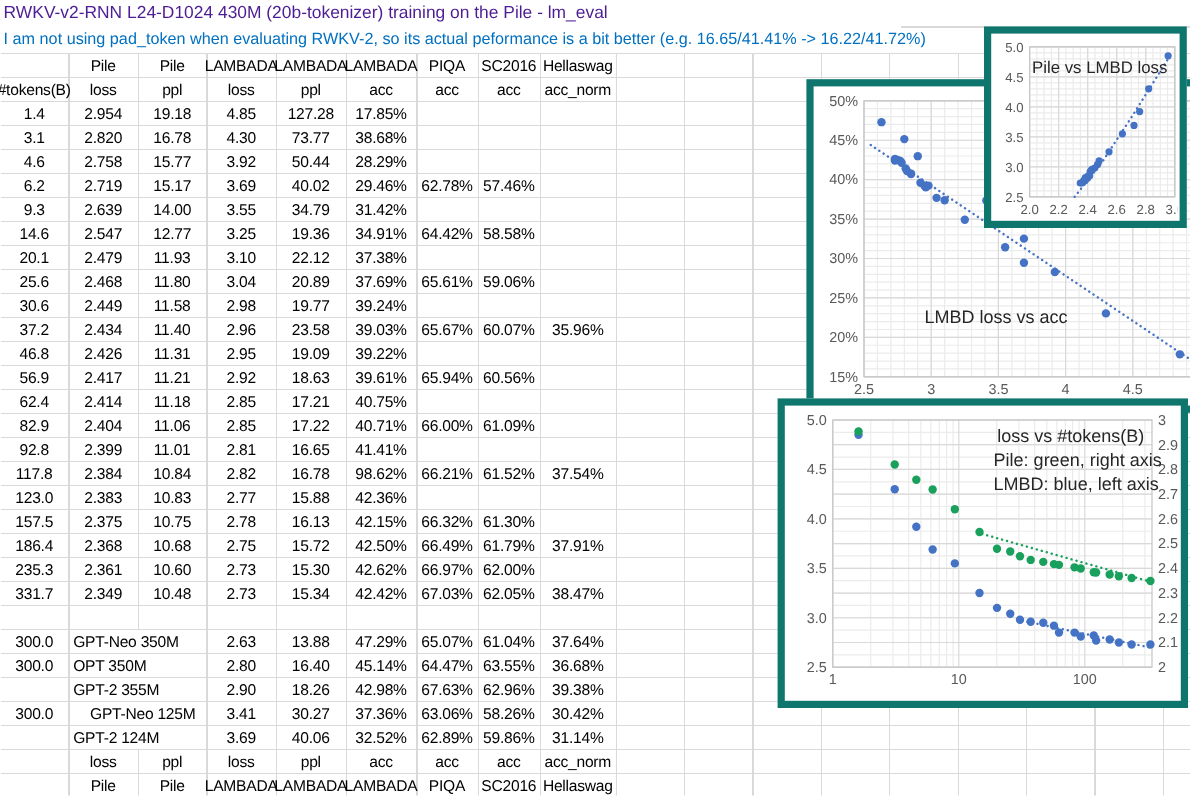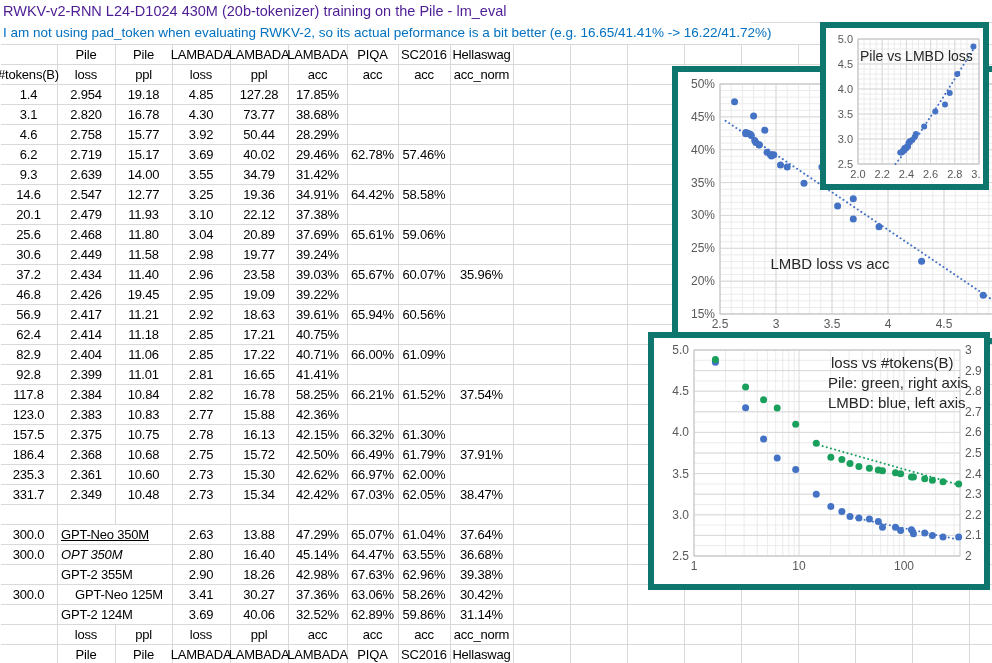--- a/index.html
+++ b/index.html
@@ -185,21 +185,21 @@
     <div class="cell">2.434</div>
     <div class="cell">11.40</div>
     <div class="cell">2.96</div>
     <div class="cell">23.58</div>
     <div class="cell">39.03%</div>
     <div class="cell">65.67%</div>
     <div class="cell">60.07%</div>
     <div class="cell">35.96%</div>
     <div class="cell">46.8</div>
     <div class="cell">2.426</div>
-    <div class="cell">19.45</div>
+    <div class="cell">11.31</div>
     <div class="cell">2.95</div>
     <div class="cell">19.09</div>
     <div class="cell">39.22%</div>
     <div class="cell"></div>
     <div class="cell"></div>
     <div class="cell"></div>
     <div class="cell">56.9</div>
     <div class="cell">2.417</div>
     <div class="cell">11.21</div>
     <div class="cell">2.92</div>
@@ -233,21 +233,21 @@
     <div class="cell">16.65</div>
     <div class="cell">41.41%</div>
     <div class="cell"></div>
     <div class="cell"></div>
     <div class="cell"></div>
     <div class="cell">117.8</div>
     <div class="cell">2.384</div>
     <div class="cell">10.84</div>
     <div class="cell">2.82</div>
     <div class="cell">16.78</div>
-    <div class="cell">58.25%</div>
+    <div class="cell">98.62%</div>
     <div class="cell">66.21%</div>
     <div class="cell">61.52%</div>
     <div class="cell">37.54%</div>
     <div class="cell">123.0</div>
     <div class="cell">2.383</div>
     <div class="cell">10.83</div>
     <div class="cell">2.77</div>
     <div class="cell">15.88</div>
     <div class="cell">42.36%</div>
     <div class="cell"></div>
@@ -292,29 +292,29 @@
     <div class="cell"></div>
     <div class="cell"></div>
     <div class="cell"></div>
     <div class="cell"></div>
     <div class="cell"></div>
     <div class="cell"></div>
     <div class="cell"></div>
     <div class="cell"></div>
     <div class="cell"></div>
     <div class="cell">300.0</div>
-    <div class="cell left" style="grid-column: span 2; text-decoration: underline;">GPT-Neo 350M</div>
+    <div class="cell left" style="grid-column: span 2;">GPT-Neo 350M</div>
     <div class="cell">2.63</div>
     <div class="cell">13.88</div>
     <div class="cell">47.29%</div>
     <div class="cell">65.07%</div>
     <div class="cell">61.04%</div>
     <div class="cell">37.64%</div>
     <div class="cell">300.0</div>
-    <div class="cell left" style="grid-column: span 2; font-style: italic;">OPT 350M</div>
+    <div class="cell left" style="grid-column: span 2;">OPT 350M</div>
     <div class="cell">2.80</div>
     <div class="cell">16.40</div>
     <div class="cell">45.14%</div>
     <div class="cell">64.47%</div>
     <div class="cell">63.55%</div>
     <div class="cell">36.68%</div>
     <div class="cell"></div>
     <div class="cell left" style="grid-column: span 2;">GPT-2 355M</div>
     <div class="cell">2.90</div>
     <div class="cell">18.26</div>

